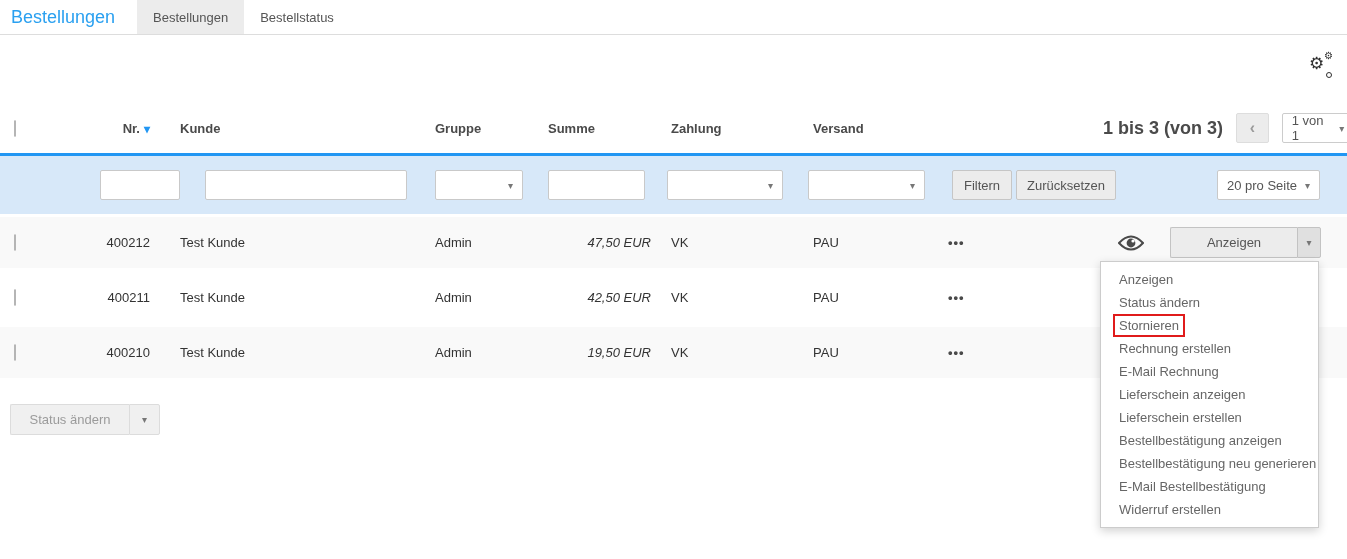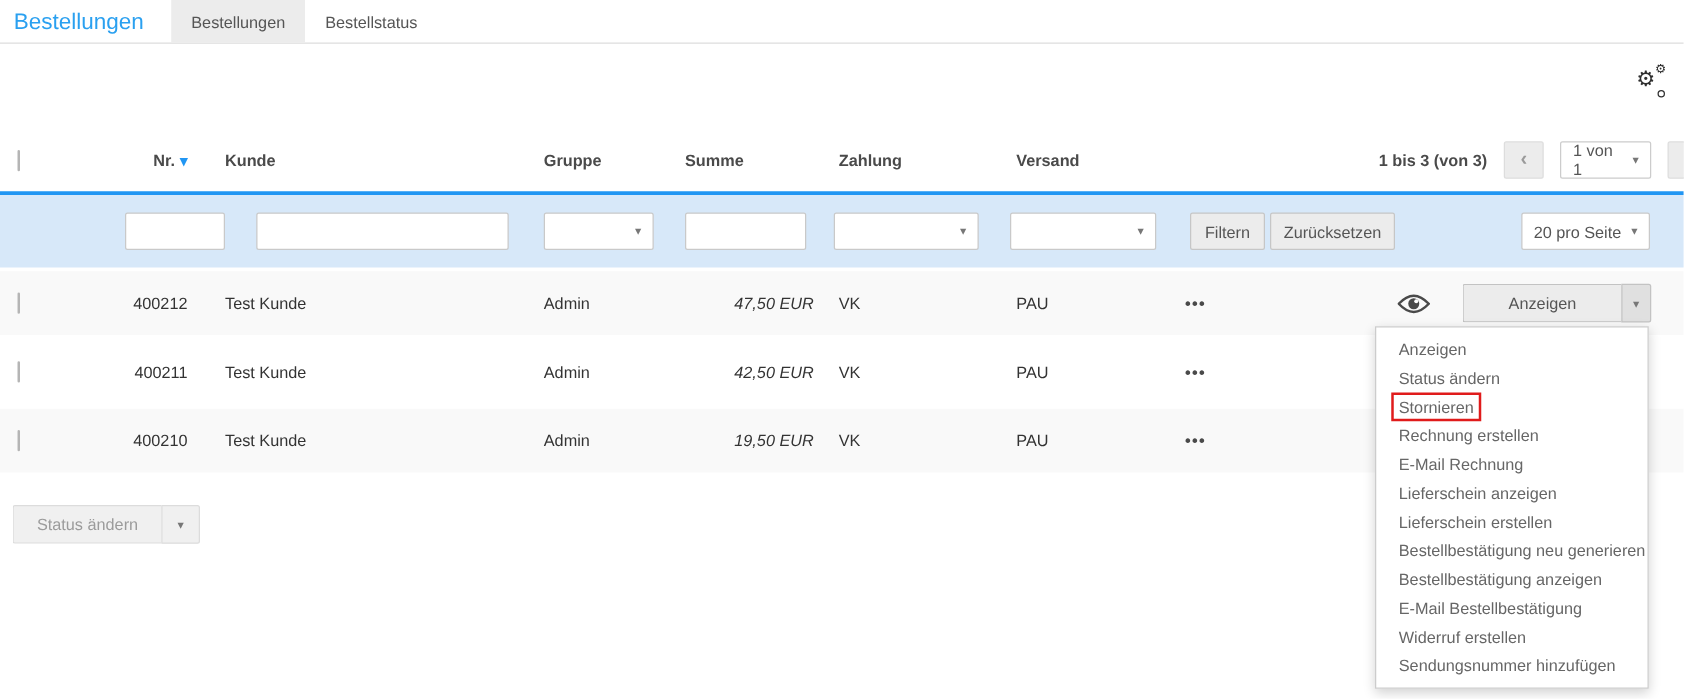--- a/index.html
+++ b/index.html
@@ -33,21 +33,21 @@
   }
   .c-nr { text-align:right; }
   .c-kunde { padding-left:30px; }
   .c-zahlung { padding-left:20px; }
   .c-summe-val { text-align:right;font-style:italic; }
 
   
   .table-head { position:absolute; top:103px; left:0; width:100%; height:50px; font-size:13px; font-weight:bold; color:#4a4a4a; }
   .sort-arrow { color:#2196f3; font-size:12px; margin-left:4px; }
   .pager { display:flex; justify-content:flex-end; align-items:center; padding-right:27px; gap:13px; }
-  .range-text { font-size:13px; font-weight:bold; color:#4a4a4a; white-space:nowrap; }
+  .range-text { font-size:18px; font-weight:bold; color:#4a4a4a; white-space:nowrap; }
   .pg-btn { width:34px; height:30px; background:#ececec; border:1px solid #ddd; border-radius:2px;
             color:#9a9a9a; font-size:16px; font-weight:bold; display:flex; align-items:center; justify-content:center; cursor:pointer; }
   .pg-select { min-width:70px; height:30px; background:#fff; border:1px solid #ccc; border-radius:2px;
                display:flex; align-items:center; justify-content:center; gap:7px; font-size:13px; font-weight:normal; color:#555; cursor:pointer; padding:0 9px; }
   .caret { color:#777; font-size:10px; }
 
   .blue-rule { position:absolute; top:153px; left:0; width:100%; height:3px; background:#2196f3; }
 
   
   .filter-band { position:absolute; top:156px; left:0; width:100%; height:58px; background:#d7e8f9; }
@@ -203,25 +203,24 @@
 </div>
 
 <div class="action-menu">
   <div class="menu-item">Anzeigen</div>
   <div class="menu-item">Status ändern</div>
   <div class="menu-item"><span class="red-box">Stornieren</span></div>
   <div class="menu-item">Rechnung erstellen</div>
   <div class="menu-item">E-Mail Rechnung</div>
   <div class="menu-item">Lieferschein anzeigen</div>
   <div class="menu-item">Lieferschein erstellen</div>
+  <div class="menu-item">Bestellbestätigung anzeigen</div>
   <div class="menu-item">Bestellbestätigung neu generieren</div>
-  <div class="menu-item">Bestellbestätigung anzeigen</div>
   <div class="menu-item">E-Mail Bestellbestätigung</div>
   <div class="menu-item">Widerruf erstellen</div>
-  <div class="menu-item">Sendungsnummer hinzufügen</div>
 </div>
 
 <div class="footer-btn">
   <span class="fb-main">Status ändern</span>
   <span class="fb-caret">
       <span class="caret">▾</span>
     </span>
 </div>
 
 </body></html>

